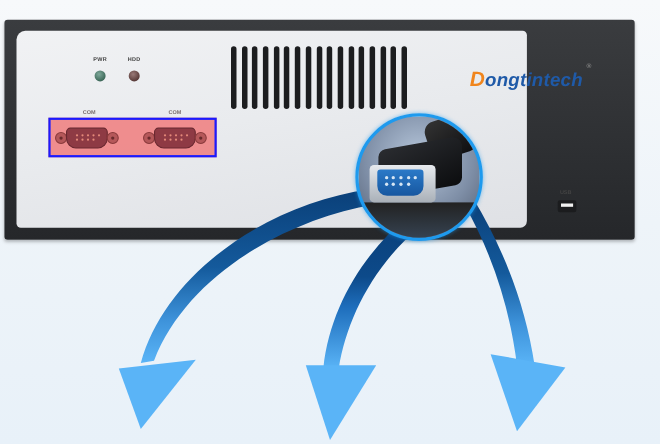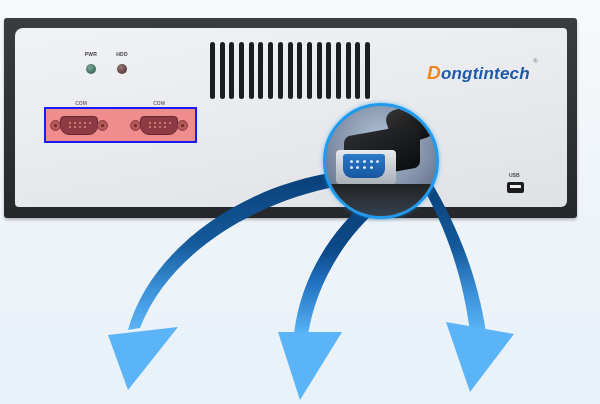--- a/index.html
+++ b/index.html
@@ -9,21 +9,21 @@
       background: linear-gradient(180deg, #f7f9fb 0%, #eef4f9 50%, #e8f1f9 100%);
       font-family: "Liberation Sans", sans-serif;
     }
     .chassis {
       position: absolute; left: 4px; top: 18px; width: 573px; height: 200px;
       background: linear-gradient(180deg, #3a3c3f 0%, #25272a 100%);
       border-radius: 3px;
       box-shadow: 0 2px 3px rgba(0,0,0,0.25);
     }
     .panel {
-      position: absolute; left: 11px; top: 10px; width: 552px; height: 179px;
+      position: absolute; left: 11px; top: 10px; width: 464px; height: 179px;
       background: linear-gradient(170deg, #f1f2f4 0%, #e9ebee 45%, #dfe1e5 100%);
       border-radius: 8px 4px 6px 4px;
     }
     .led-label {
       position: absolute; font-size: 5px; font-weight: bold; color: #444;
       letter-spacing: 0.3px; text-align: center; width: 24px;
     }
     .led {
       position: absolute; width: 10px; height: 10px; border-radius: 50%;
     }

